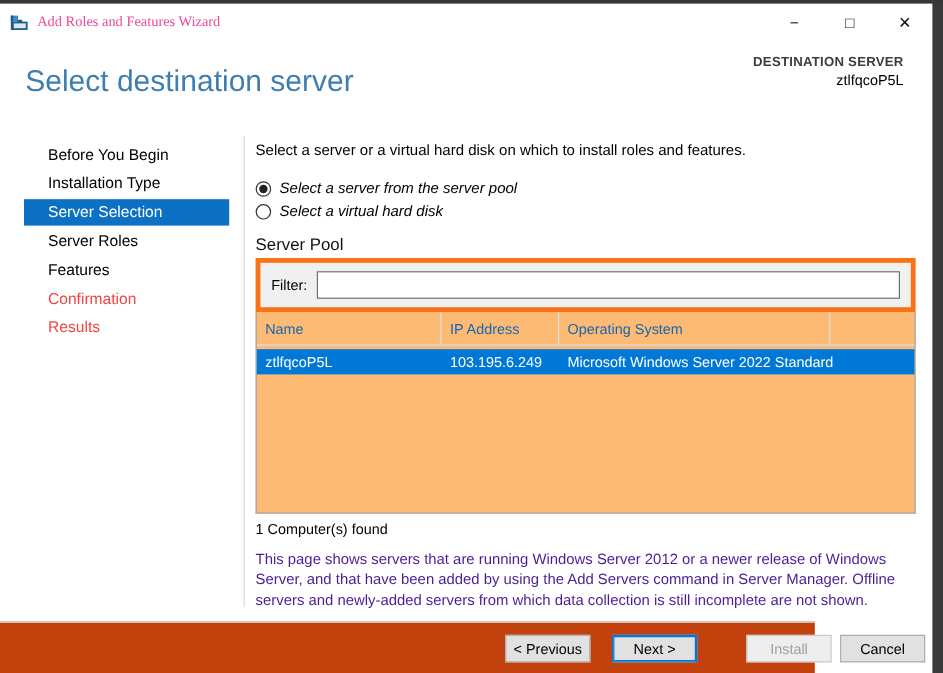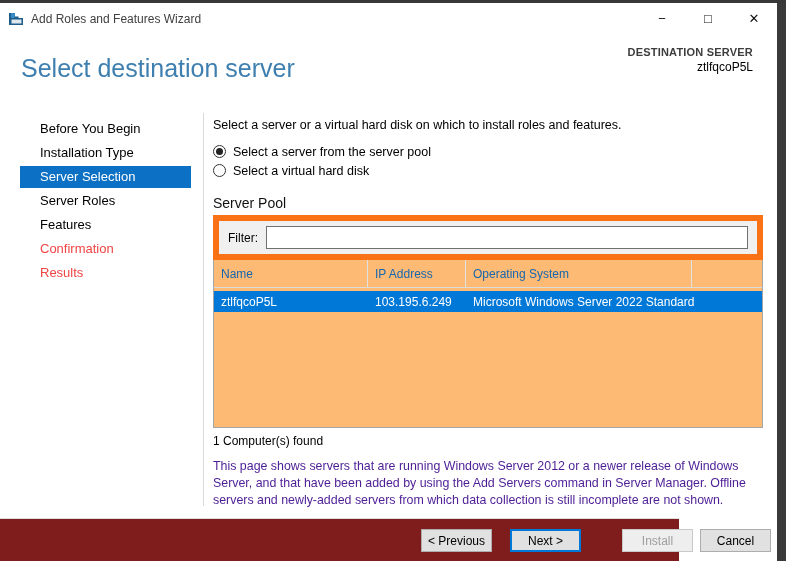--- a/index.html
+++ b/index.html
@@ -13,21 +13,21 @@
   }
   
   .top-strip { position: absolute; left: 0; top: 0; width: 786px; height: 3px; background: #383838; z-index: 20; }
   .right-strip { position: absolute; right: 0; top: 0; width: 9px; height: 561px; background: #3a3a3a; z-index: 19; }
 
   .window { position: absolute; left: 0; top: 3px; width: 777px; height: 558px; background: #ffffff; }
 
   
   .titlebar { height: 31px; display: flex; align-items: center; padding-left: 8px; background: #ffffff; }
   .app-icon { width: 16px; height: 16px; flex: 0 0 16px; }
-  .titlebar-text { font-size: 12px; margin-left: 7px; color: #404040; }
+  .titlebar-text { font-size: 12px; margin-left: 7px; color: #ec4899; font-family: Liberation Serif, serif; }
   .window-controls { margin-left: auto; display: flex; height: 100%; }
   .win-btn { width: 46px; height: 100%; display: flex; align-items: center; justify-content: center;
              font-size: 13px; color: #111; cursor: default; background: transparent; border: none; }
 
   
   .header { position: relative; height: 76px; background: #ffffff; }
   .page-title { position: absolute; left: 21px; top: 20px; font-size: 25px; font-weight: 300; color: #3e7fb0; }
   .dest-block { position: absolute; right: 24px; top: 12px; text-align: right; }
   .dest-label { font-size: 11px; font-weight: bold; color: #3d3d3d; letter-spacing: 0.2px; }
   .dest-value { font-size: 12px; color: #000; margin-top: 2px; }
@@ -39,29 +39,29 @@
   .sidebar { position: absolute; left: 0; top: 0; width: 203px; padding-top: 8px; }
   .sidebar-item { margin: 0 0 2px 20px; width: 171px; height: 22px; line-height: 22px;
                   padding-left: 20px; font-size: 13px; color: #000; cursor: default; }
   .sidebar-item.selected { background: #0c70c4; color: #ffffff; }
   .sidebar-item.disabled { color: #ef4444; }
 
   .content { position: absolute; left: 213px; top: 0; width: 550px; }
   .intro { margin-top: 8px; font-size: 12.5px; color: #000; }
 
   .radio-group { margin-top: 13px; }
-  .radio-row { display: flex; align-items: flex-start; height: 19px; font-size: 12.5px; color: #000; cursor: default; }
+  .radio-row { display: flex; align-items: flex-end; height: 19px; font-size: 12.5px; color: #000; cursor: default; font-style: italic; }
   .radio-circle { width: 13px; height: 13px; border-radius: 50%; border: 1px solid #333; margin-right: 7px;
                   background: #fff; position: relative; flex: 0 0 13px; }
   .radio-circle.checked::after { content: ""; position: absolute; left: 2px; top: 2px; width: 7px; height: 7px;
                   border-radius: 50%; background: #222; }
 
   .pool-title { margin-top: 12px; font-size: 14px; color: #111; }
 
-  .pool-filter-box { margin-top: 4px; border: 6px solid #f97316; background: #f0f0f0;
+  .pool-filter-box { margin-top: 4px; border: 4px solid #f97316; background: #f0f0f0;
                      height: 45px; display: flex; align-items: center; padding: 0 9px; }
   .filter-label { font-size: 12px; color: #000; margin-right: 8px; }
   .filter-input { flex: 1; height: 23px; border: 1px solid #707070; background: #fff; font-size: 12px;
                   font-family: "Liberation Sans", sans-serif; padding: 0 4px; }
 
   .pool-table { border: 1px solid #a6a6a6; border-top: none; height: 168px; background: #fdba74; }
   .table-header { display: flex; height: 28px; border-bottom: 1px solid #dcdcdc; align-items: center; }
   .th { font-size: 12px; color: #1666b0; padding-left: 7px; height: 100%; display: flex; align-items: center;
         border-right: 1px solid #e1e1e1; cursor: default; }
   .th.c-name { width: 154px; }
@@ -73,21 +73,21 @@
                font-size: 12px; cursor: default; }
   .td { padding-left: 7px; white-space: nowrap; overflow: hidden; }
   .td.c-name { width: 154px; }
   .td.c-ip   { width: 98px; }
   .td.c-os   { flex: 1; }
 
   .found-text { margin-top: 6px; font-size: 12px; color: #000; }
   .description { margin-top: 10px; font-size: 12.4px; line-height: 17px; color: #4c1d95; width: 548px; }
 
   
-  .footer { position: absolute; left: 0; bottom: 0; width: 679px; height: 43px; background: #7f1d1d;
+  .footer { position: absolute; left: 0; bottom: 0; width: 679px; height: 43px; background: #c2410c;
             border-top: 1px solid #dfdfdf; }
   .btn { position: absolute; top: 10px; height: 23px; width: 71px; background: #e1e1e1;
          border: 1px solid #adadad; font-size: 12px; font-family: "Liberation Sans", sans-serif;
          color: #000; cursor: default; }
   .btn-previous { left: 421px; }
   .btn-next { left: 510px; border-color: #0078d7; box-shadow: 0 0 0 1px #0078d7 inset; }
   .btn-install { left: 622px; background: #eeeeee; border-color: #c9c9c9; color: #9f9f9f; }
   .btn-cancel { left: 700px; }
 </style>
 </head>

